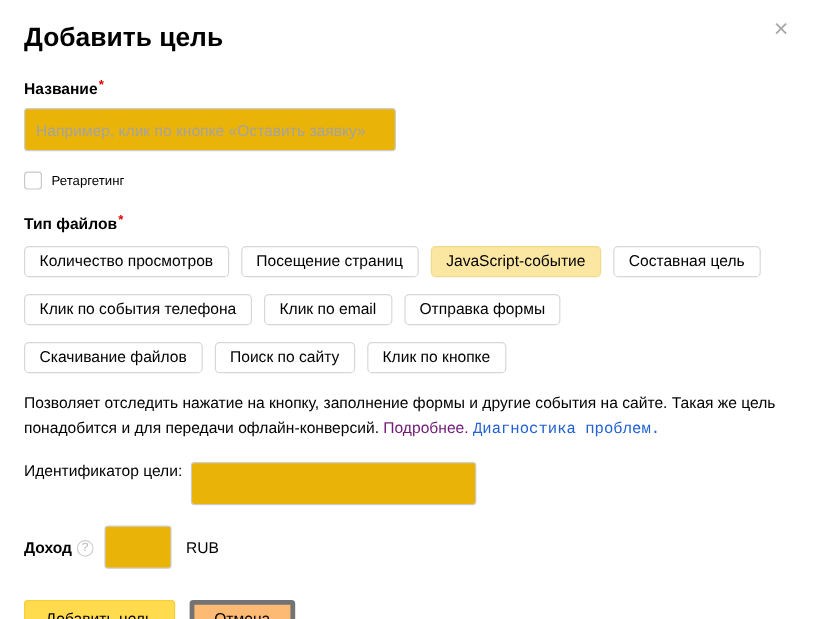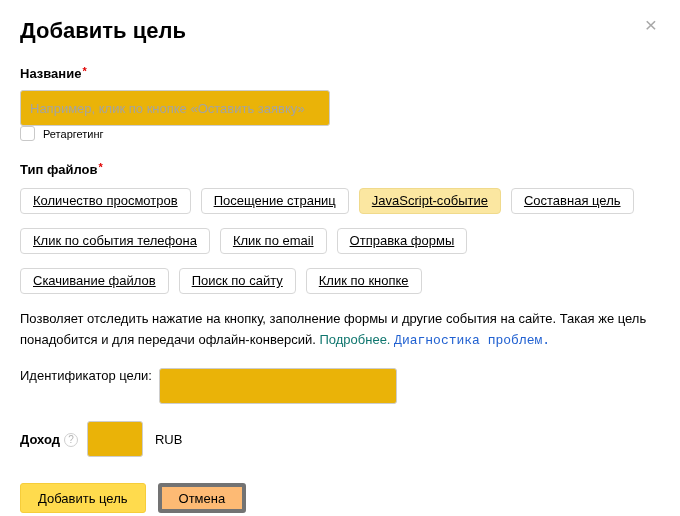--- a/index.html
+++ b/index.html
@@ -30,32 +30,32 @@
   .req { color: #e00000; font-size: 11px; vertical-align: top; line-height: 10px; margin-left: 1px; }
 
   input[type="text"] {
     height: 36px; border: 1px solid #cdcdcd; border-radius: 3px;
     font-family: "Liberation Sans", sans-serif; font-size: 13px;
     padding: 0 9px; color: #000; outline: none; background: #eab308;
   }
   input::placeholder { color: #a3a3a3; opacity: 1; }
 
   .name-input { width: 310px; }
-  .name-block { }
+  .name-block { margin-bottom: 17px; }
 
   .retargeting-row { display: flex; align-items: center; margin-bottom: 21px; }
   .checkbox {
     width: 15px; height: 15px; border: 1px solid #c9c9c9; border-radius: 3px;
     background: #fff; margin-right: 8px; flex: 0 0 auto; cursor: pointer;
   }
   .checkbox-label { font-size: 11px; cursor: pointer; }
 
   .condition-label { margin-bottom: 11px; }
 
-  .chip-rows { margin-bottom: 3px; text-decoration: underline; }
+  .chip-rows { margin-bottom: 3px; }
   .chip-row { display: flex; gap: 10px; margin-bottom: 14px; }
   .chip {
     height: 26px; line-height: 24px; padding: 0 12px;
     border: 1px solid #d7d7d7; border-radius: 4px;
     background: #fff; font-size: 13px; white-space: nowrap;
     cursor: pointer; color: #000;
   }
   .chip.selected { background: #fbe7a1; border-color: #f0da8c; }
 
   .description {
@@ -125,21 +125,21 @@
       </div>
       <div class="chip-row">
         <button class="chip">Скачивание файлов</button>
         <button class="chip">Поиск по сайту</button>
         <button class="chip">Клик по кнопке</button>
       </div>
     </div>
 
   <div class="description">
     <span>Позволяет отследить нажатие на кнопку, заполнение формы и другие события на сайте. Такая же цель понадобится и для передачи офлайн-конверсий.</span>
-    <a class="desc-link" style="color: #0f766e;">Подробнее.</a>
+    <a class="desc-link" style="color: #701a75;">Подробнее.</a>
     <a class="desc-link" style="color: rgb(33, 97, 209); font-family: Liberation Mono, monospace;">Диагностика проблем.</a>
   </div>
 
   <div class="goal-id-row">
     <span class="goal-id-label">Идентификатор цели:</span>
     <input type="text" class="goal-id-input" style="">
   </div>
 
   <div class="revenue-row">
     <span class="revenue-label">Доход</span>

